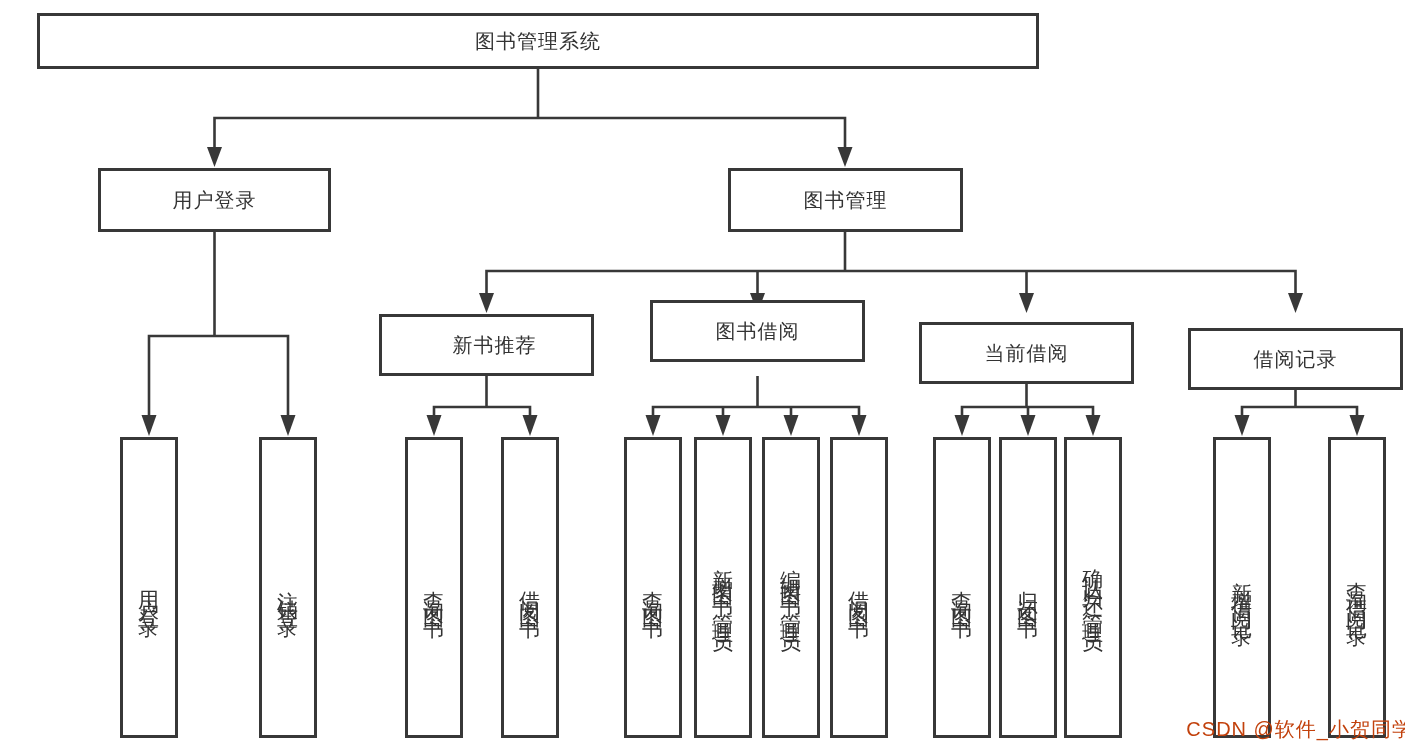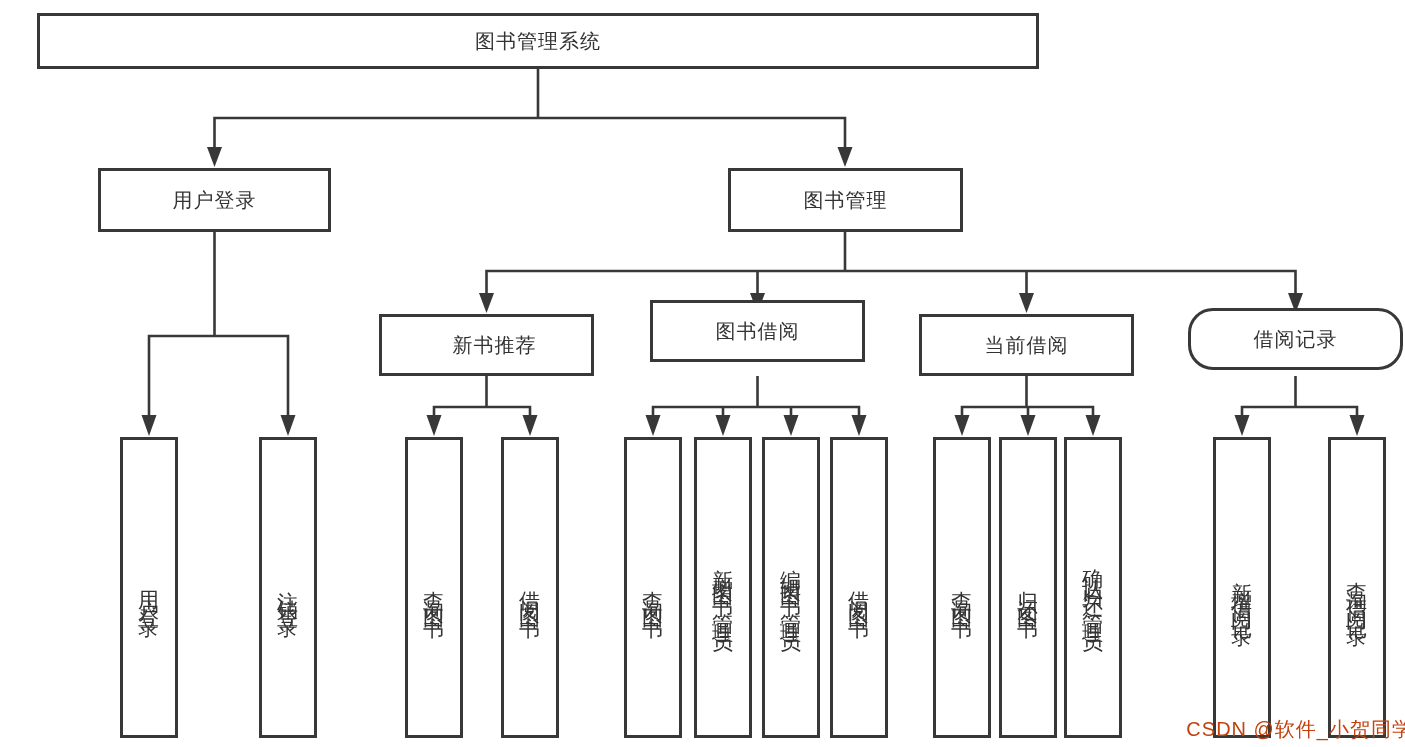--- a/index.html
+++ b/index.html
@@ -121,24 +121,24 @@
   <div class="node h" style="left:712px; top:168px; width:235px; height:64px;">
     <span>图书管理</span>
   </div>
 
   <div class="node h" style="left:363px; top:314px; width:215px; height:62px;padding-left:16px;">
     <span>新书推荐</span>
   </div>
   <div class="node h" style="left:634px; top:300px; width:215px; height:62px;">
     <span>图书借阅</span>
   </div>
-  <div class="node h" style="left:903px; top:314px; width:215px; height:62px;text-align:right;">
+  <div class="node h" style="left:903px; top:322px; width:215px; height:62px;text-align:right;">
     <span>当前借阅</span>
   </div>
-  <div class="node h" style="left:1172px; top:308px; width:215px; height:62px;border-radius:25px;">
+  <div class="node h" style="left:1172px; top:328px; width:215px; height:62px;">
     <span>借阅记录</span>
   </div>
 
   <div class="node v" style="left:104px; top:437px; width:58px; height:301px;">
     <span>用户登录</span>
   </div>
   <div class="node v" style="left:243px; top:437px; width:58px; height:301px;">
     <span>注销登录</span>
   </div>
 

